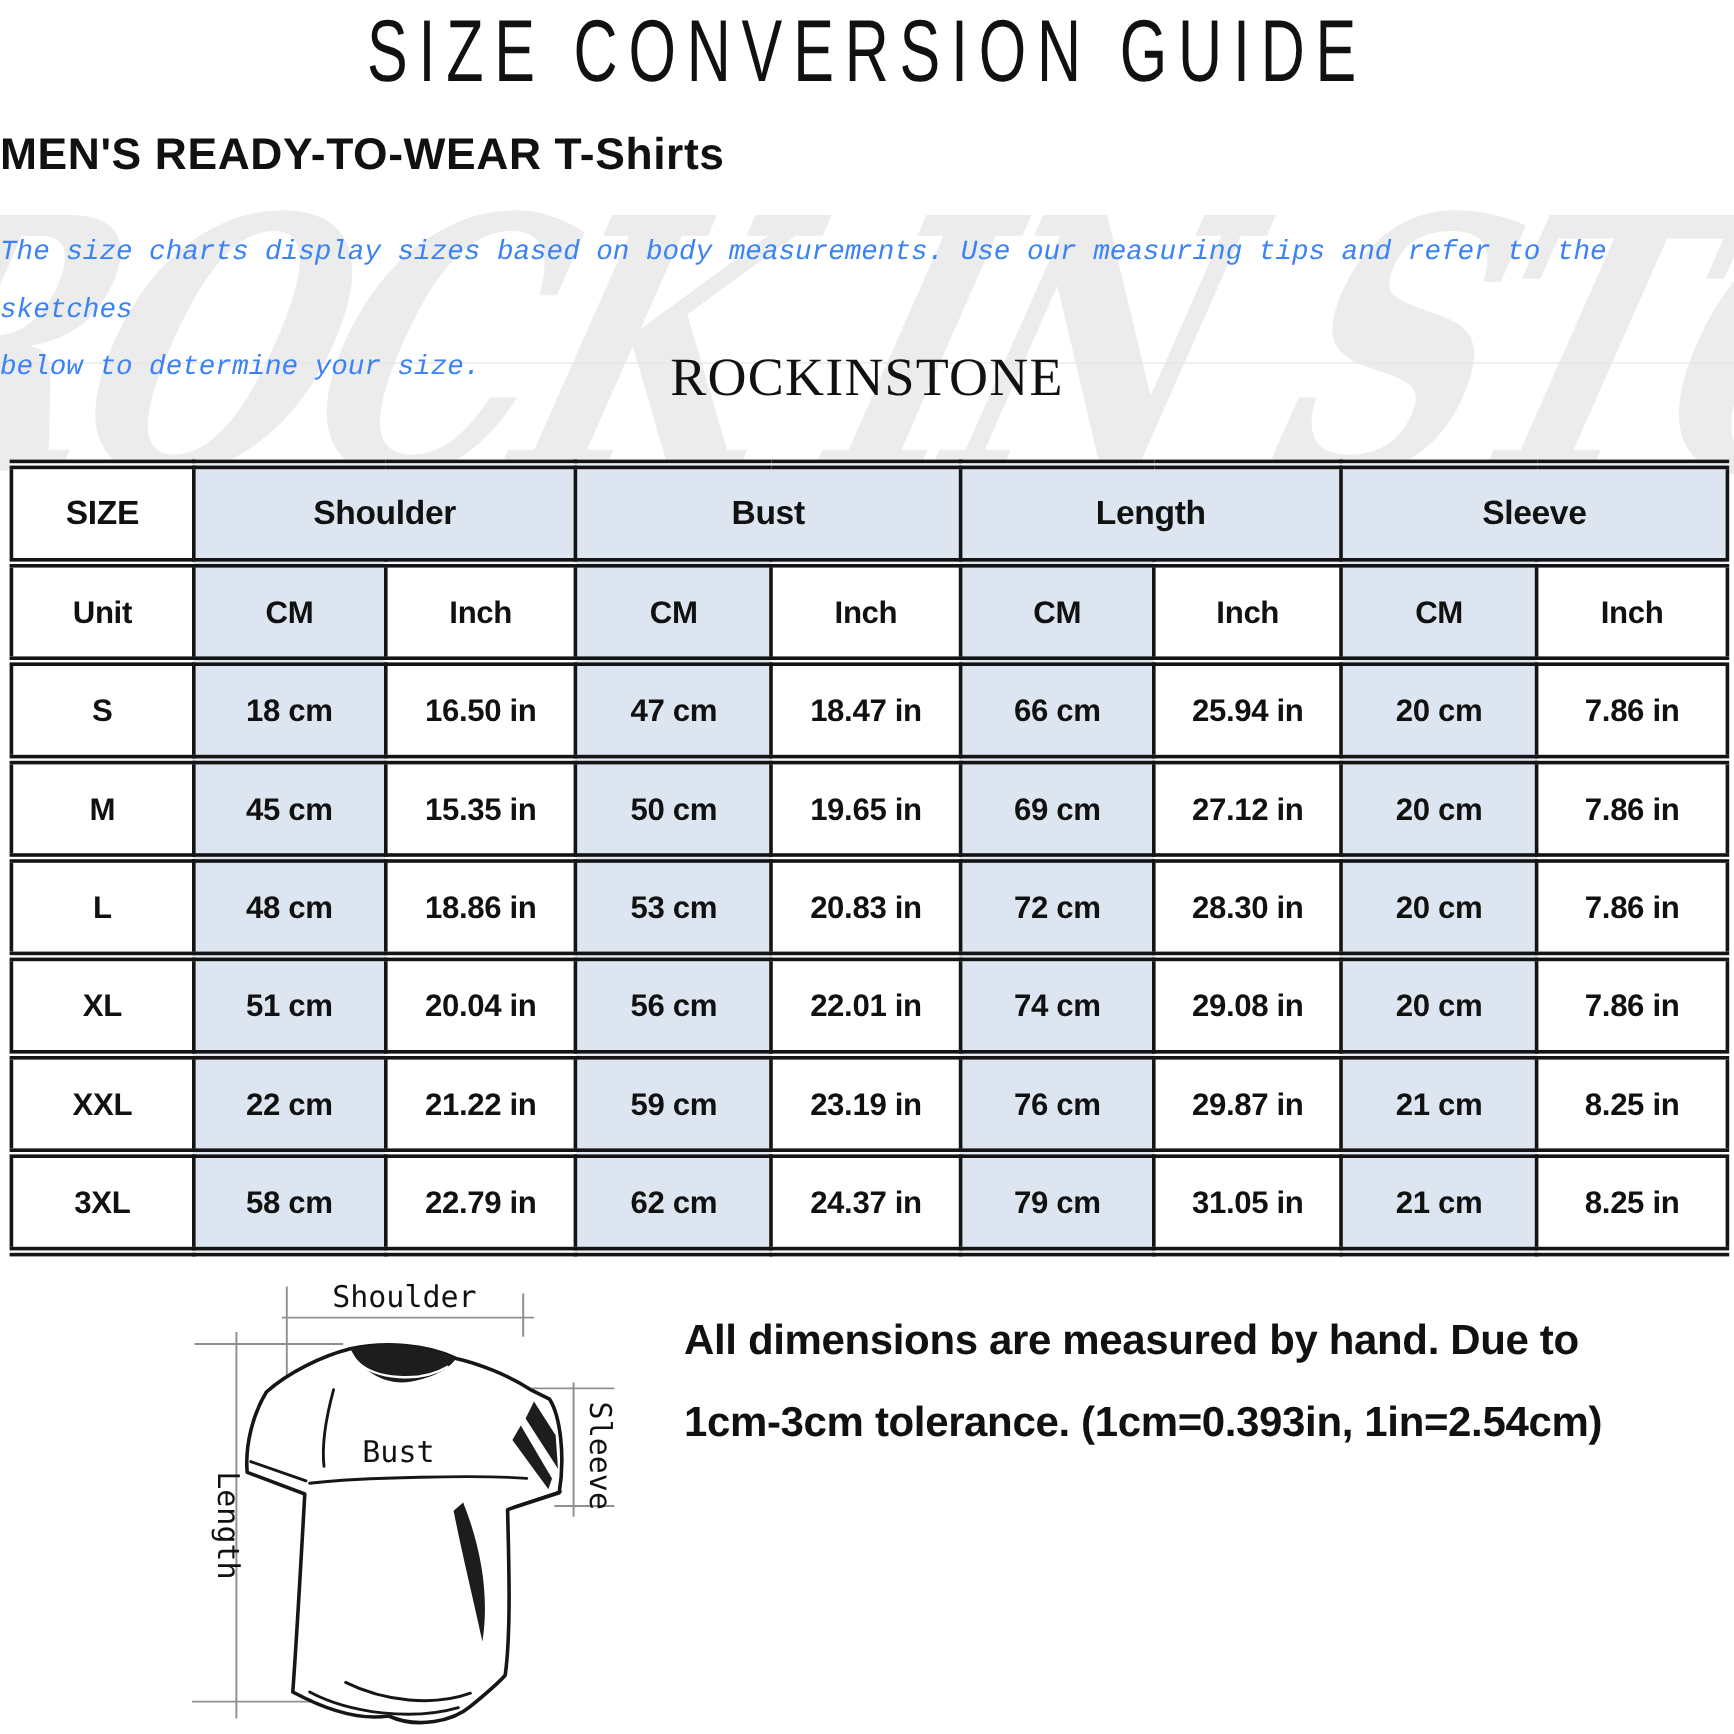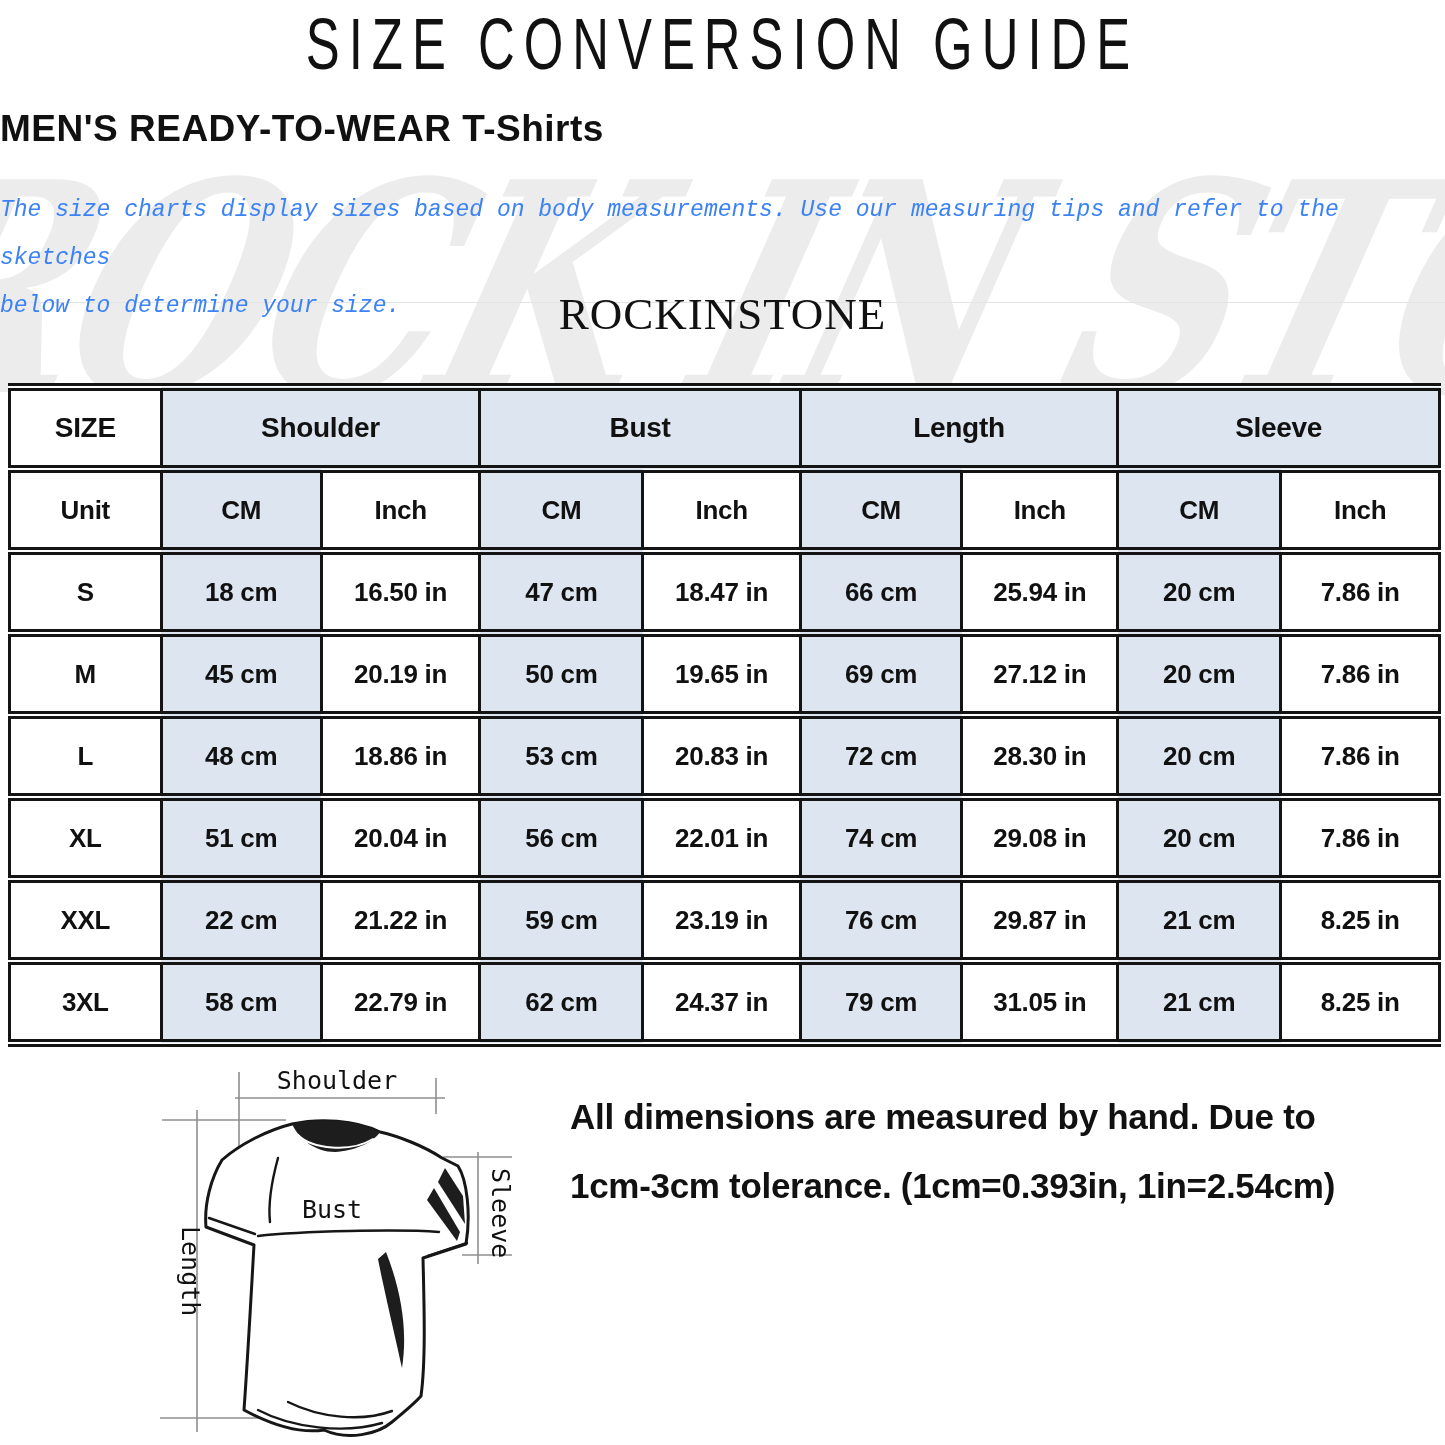--- a/index.html
+++ b/index.html
@@ -108,21 +108,21 @@
           <td class="blue">47 cm</td>
           <td>18.47 in</td>
           <td class="blue">66 cm</td>
           <td>25.94 in</td>
           <td class="blue">20 cm</td>
           <td>7.86 in</td>
         </tr>
         <tr>
           <td>M</td>
           <td class="blue">45 cm</td>
-          <td>20.19 in</td>
+          <td>15.35 in</td>
           <td class="blue">50 cm</td>
           <td>19.65 in</td>
           <td class="blue">69 cm</td>
           <td>27.12 in</td>
           <td class="blue">20 cm</td>
           <td>7.86 in</td>
         </tr>
         <tr>
           <td>L</td>
           <td class="blue">48 cm</td>

